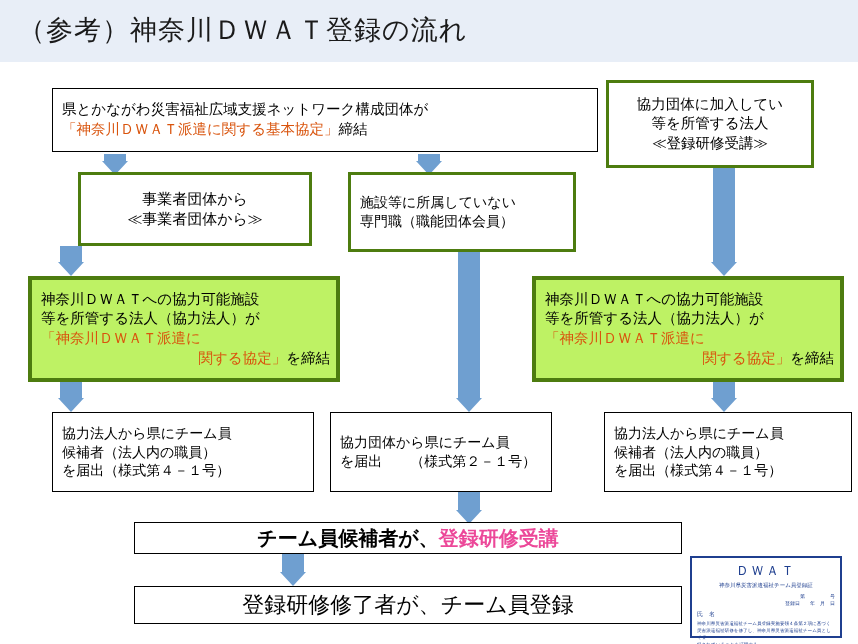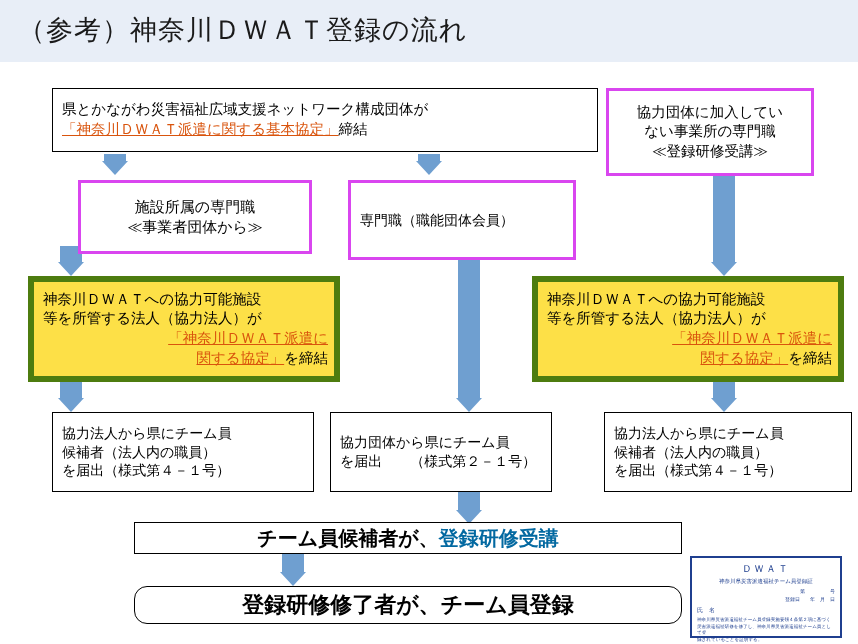--- a/index.html
+++ b/index.html
@@ -41,35 +41,33 @@
     display: flex;
     flex-direction: column;
     justify-content: center;
     background: #ffffff;
     border: 1px solid #000000;
     line-height: 1.35;
     color: #000000;
   }
   .box .ln { display: block; }
   .thin { border: 1px solid #000; }
-  .thick { border: 3px solid #d946ef; margin-top: 8px; }
+  .thick { border: 3px solid #4d7c0f; }
   .blue-fill {
-    background: #fde047;
-    border: 6px solid #4d7c0f;
+    background: #bef264;
+    border: 4px solid #4d7c0f;
   }
   .center { text-align: center; }
   .left { text-align: left; }
   .pad-l { padding-left: 9px; padding-right: 6px; }
   .u-orange {
     color: #d9540d;
-    text-decoration: underline;
-    text-align: right;
   }
   .orange {
-    color: #0369a1;
+    color: #ec4899;
   }
   
   .arrow {
     position: absolute;
   }
   .arrow .shaft {
     position: absolute;
     left: 0; top: 0;
     background: #6f9fd0;
     width: 100%;
@@ -89,21 +87,21 @@
     box-sizing: border-box;
     border: 2px solid #1f3f8f;
     background: #ffffff;
     color: #1f3f8f;
     padding: 4px 5px;
     font-size: 5px;
     line-height: 1.45;
   }
   .cert .c-title {
     text-align: center;
-    font-size: 10px;
+    font-size: 13px;
     letter-spacing: 2px;
     margin-bottom: 1px;
   }
   .cert .c-sub {
     text-align: center;
     font-size: 5.5px;
     margin-bottom: 3px;
   }
   .cert .c-row {
     display: flex;
@@ -176,30 +174,31 @@
 
   <div class="box thin left pad-l" style="left:52px; top:88px; width:546px; height:64px; font-size:14.5px;">
     <span class="ln">県とかながわ災害福祉広域支援ネットワーク構成団体が</span>
     <span class="ln">
       <span class="u-orange">「神奈川ＤＷＡＴ派遣に関する基本協定」</span><span>締結</span>
     </span>
   </div>
 
   <div class="box thick center" style="left:606px; top:80px; width:208px; height:88px; font-size:14.5px;">
     <span class="ln">協力団体に加入してい</span>
-    <span class="ln">ない事業所の専門職</span>
+    <span class="ln">等を所管する法人</span>
     <span class="ln">≪登録研修受講≫</span>
   </div>
 
   <div class="box thick center" style="left:78px; top:172px; width:234px; height:74px; font-size:15px;">
-    <span class="ln">施設所属の専門職</span>
+    <span class="ln">事業者団体から</span>
     <span class="ln">≪事業者団体から≫</span>
   </div>
 
   <div class="box thick left pad-l" style="left:348px; top:172px; width:228px; height:80px; font-size:14px;">
+    <span class="ln">施設等に所属していない</span>
     <span class="ln">専門職（職能団体会員）</span>
   </div>
 
   <div class="box blue-fill left pad-l" style="left:28px; top:276px; width:312px; height:106px; font-size:14.5px;">
     <span class="ln">神奈川ＤＷＡＴへの協力可能施設</span>
     <span class="ln">等を所管する法人（協力法人）が</span>
     <span class="ln u-orange">「神奈川ＤＷＡＴ派遣に</span>
     <span class="ln" style="text-align:right;">
       <span class="u-orange">関する協定」</span><span>を締結</span>
     </span>
@@ -230,21 +229,21 @@
     <span class="ln">候補者（法人内の職員）</span>
     <span class="ln">を届出（様式第４－１号）</span>
   </div>
 
   <div class="box thin center" style="left:134px; top:522px; width:548px; height:32px; font-size:20px; font-weight:bold;">
     <span class="ln">
       <span>チーム員候補者が、</span><span class="orange">登録研修受講</span>
     </span>
   </div>
 
-  <div class="box thin center" style="left:134px; top:586px; width:548px; height:38px; font-size:22px; font-weight:bold;border-radius:13px;">
+  <div class="box thin center" style="left:134px; top:586px; width:548px; height:38px; font-size:22px; font-weight:normal;">
     <span class="ln">登録研修修了者が、チーム員登録</span>
   </div>
 
   <div class="cert" style="left:690px; top:556px; width:152px; height:82px;">
     <div class="c-title">ＤＷＡＴ</div>
     <div class="c-sub">神奈川県災害派遣福祉チーム員登録証</div>
     <div class="c-row">
       <span>第　　　　　号</span>
     </div>
     <div class="c-row">

